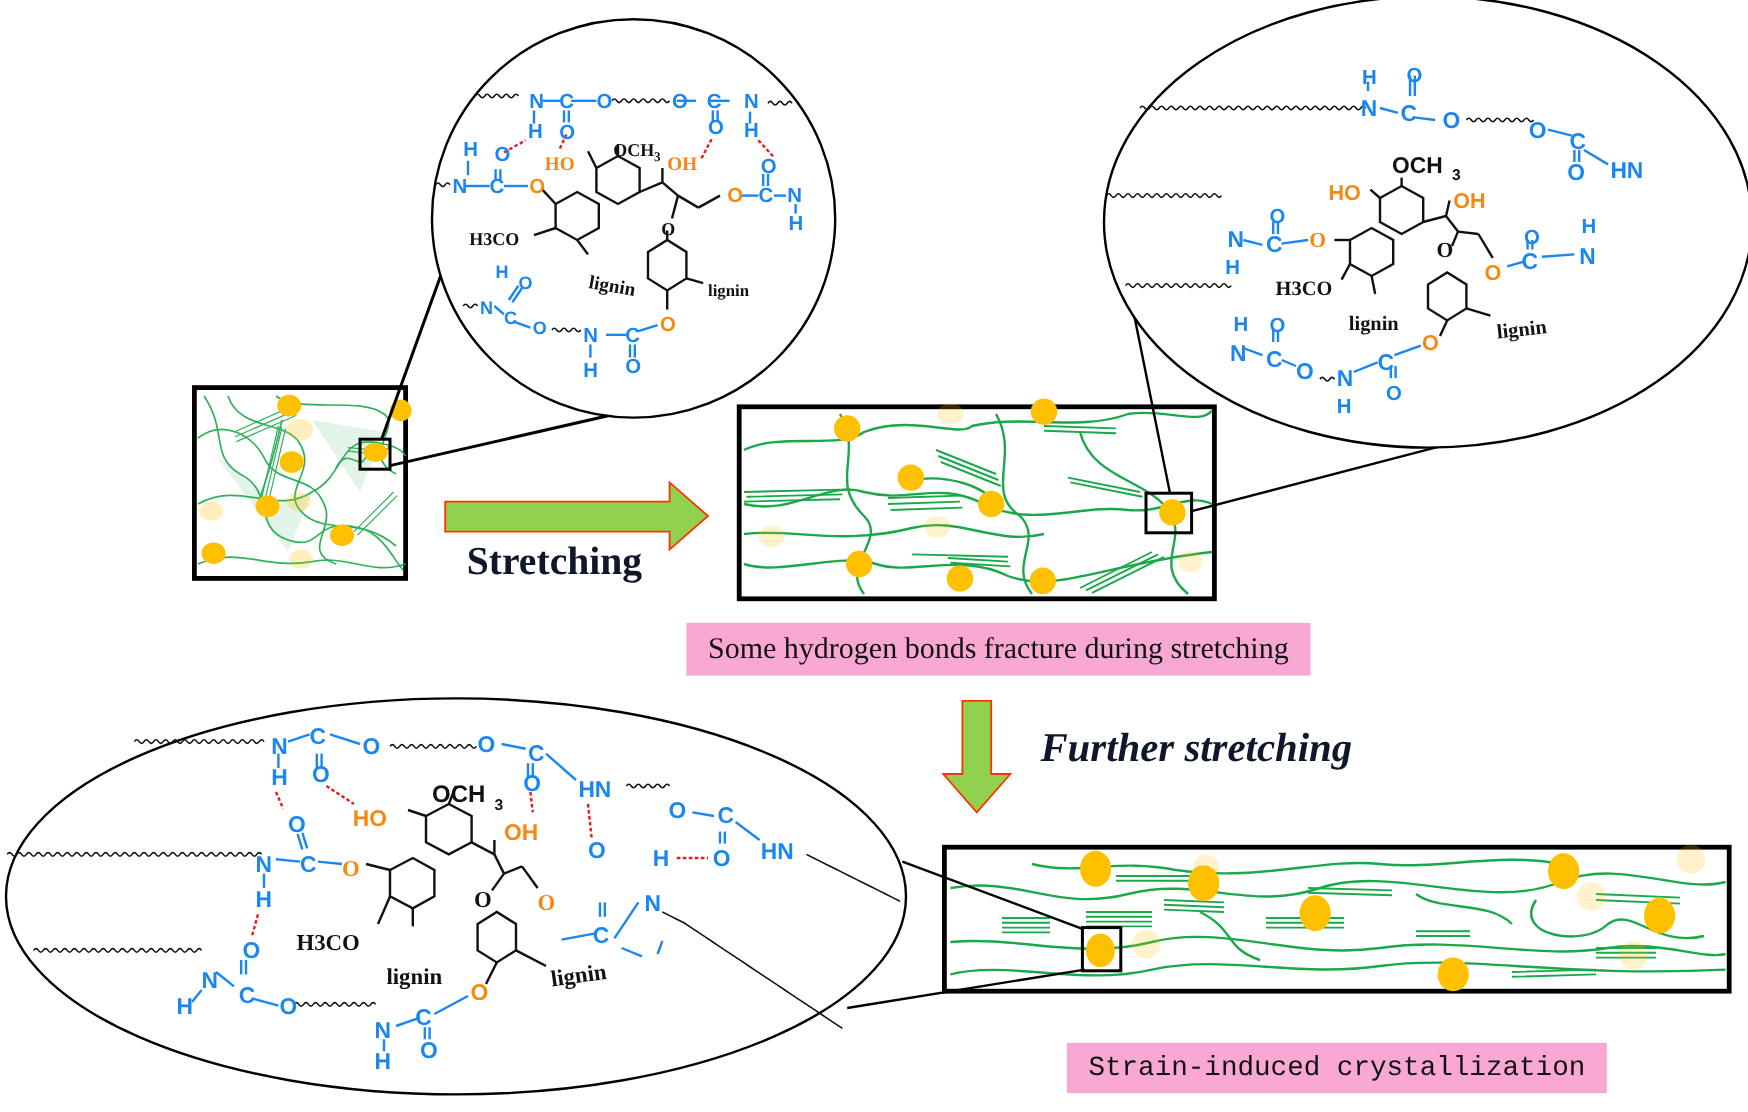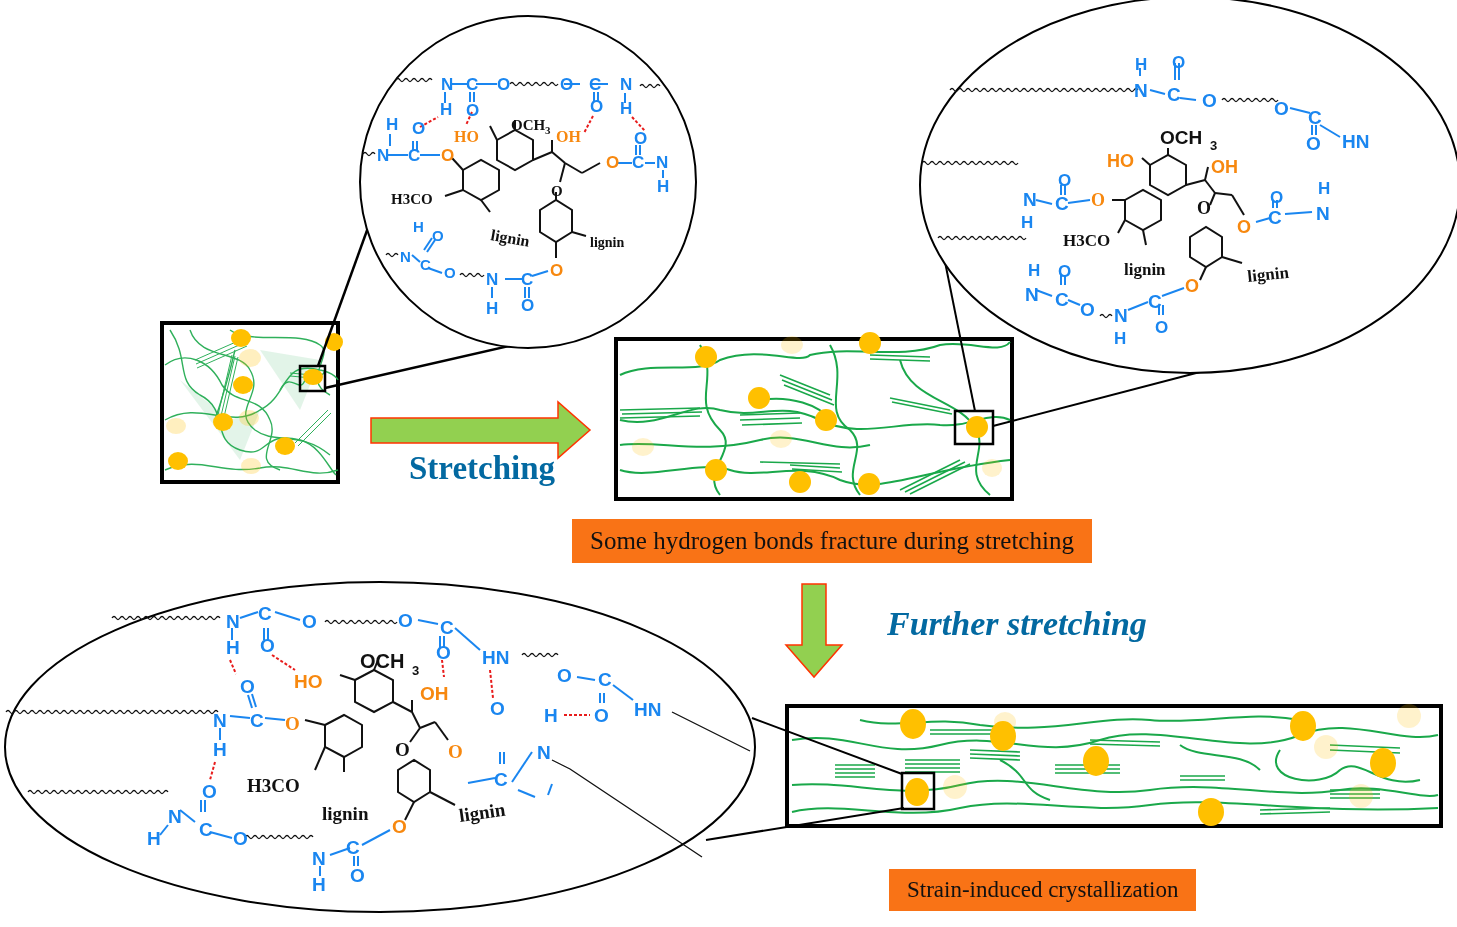--- a/index.html
+++ b/index.html
@@ -3,22 +3,22 @@
 <meta charset="utf-8">
 <style>
   html,body{margin:0;padding:0;background:#fff;}
   body{width:1457px;height:927px;position:relative;overflow:hidden;font-family:"Liberation Serif",serif;}
   svg{position:absolute;left:0;top:0;}
   .blue{fill:#1a86f0;font-family:"Liberation Sans",sans-serif;font-weight:bold;}
   .orange{fill:#f7880f;font-family:"Liberation Sans",sans-serif;font-weight:bold;}
   .orange-serif{fill:#f7880f;font-family:"Liberation Serif",serif;font-weight:bold;}
   .blk{fill:#111;font-family:"Liberation Serif",serif;font-weight:bold;}
   .blks{fill:#111;font-family:"Liberation Sans",sans-serif;font-weight:bold;}
-  .caption{position:absolute;background:#f97316;color:#111;font-family:"Liberation Serif",serif;font-size:25px;padding:8px 18px;white-space:nowrap;}
-  .label{position:absolute;font-family:"Liberation Serif",serif;font-weight:bold;color:#0369a1;white-space:nowrap;margin-left:20px;}
+  .caption{position:absolute;background:#f9a8d4;color:#111;font-family:"Liberation Serif",serif;font-size:25px;padding:8px 18px;white-space:nowrap;}
+  .label{position:absolute;font-family:"Liberation Serif",serif;font-weight:bold;color:#0f172a;white-space:nowrap;}
 </style>
 </head>
 <body>
 
 <svg width="1457" height="927" viewBox="0 0 1457 927">
   <defs>
     <pattern id="wavy" patternUnits="userSpaceOnUse" width="6" height="6">
         <path d="M0 3 Q1.5 0 3 3 T6 3" stroke="#111" fill="none" stroke-width="1.3"></path>
       </pattern>
   </defs>
@@ -471,13 +471,13 @@
     </g>
     <rect x="902" y="773" width="32" height="36" fill="none" stroke="#000" stroke-width="2.5"></rect>
     <line x1="902" y1="774" x2="752" y2="718" stroke="#000" stroke-width="2"></line>
     <line x1="904" y1="808" x2="706" y2="840" stroke="#000" stroke-width="2"></line>
   </g>
 </svg>
 
 <div class="label" style="left:389px;top:450px;font-size:33px;">Stretching</div>
 <div class="caption" style="left:572px;top:519px;">Some hydrogen bonds fracture during stretching</div>
 <div class="label" style="left:867px;top:605px;font-size:34px;font-style:italic;">Further stretching</div>
-<div class="caption" style="left:889px;top:869px;font-size:23px;">Strain-induced crystallization</div>
+<div class="caption" style="left:889px;top:869px;font-size:23px;font-family:Liberation Mono, monospace;">Strain-induced crystallization</div>
 
 </body></html>

